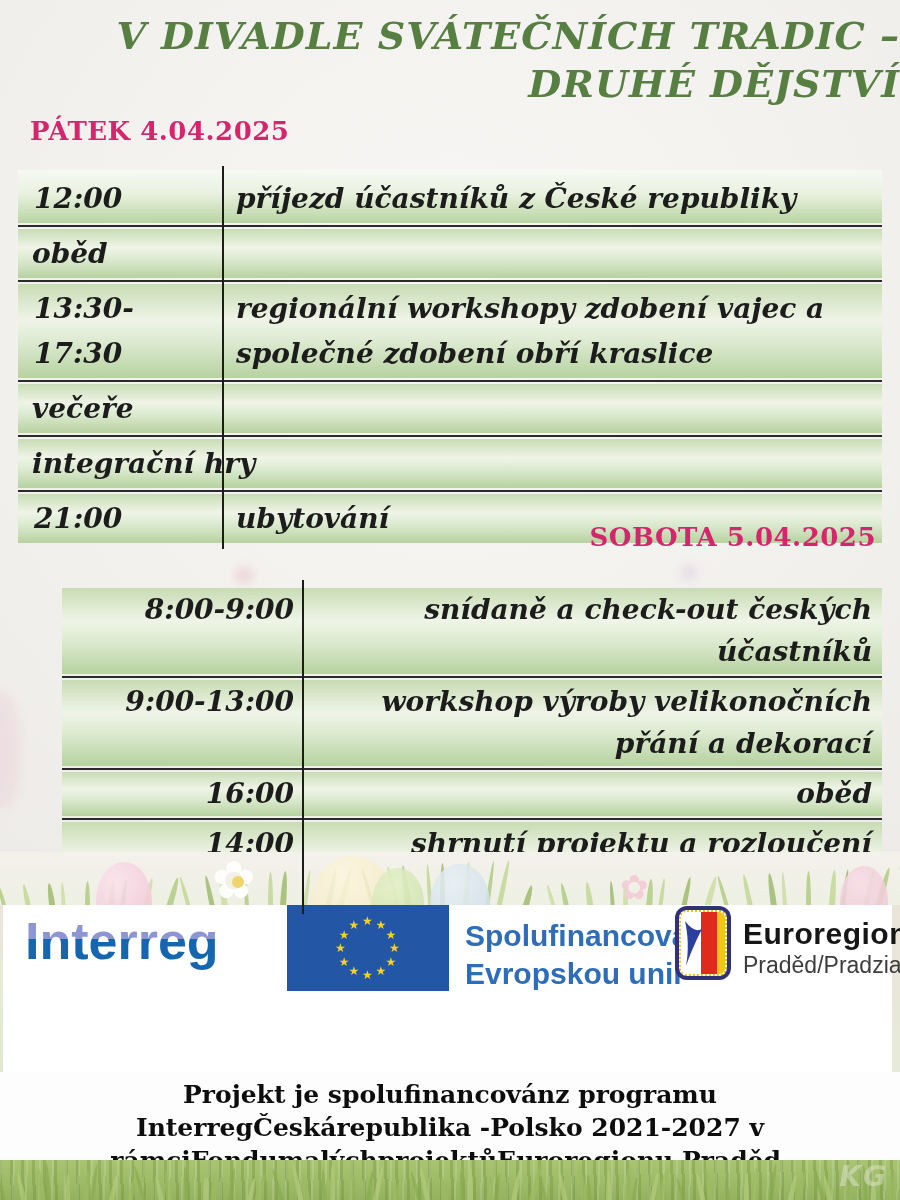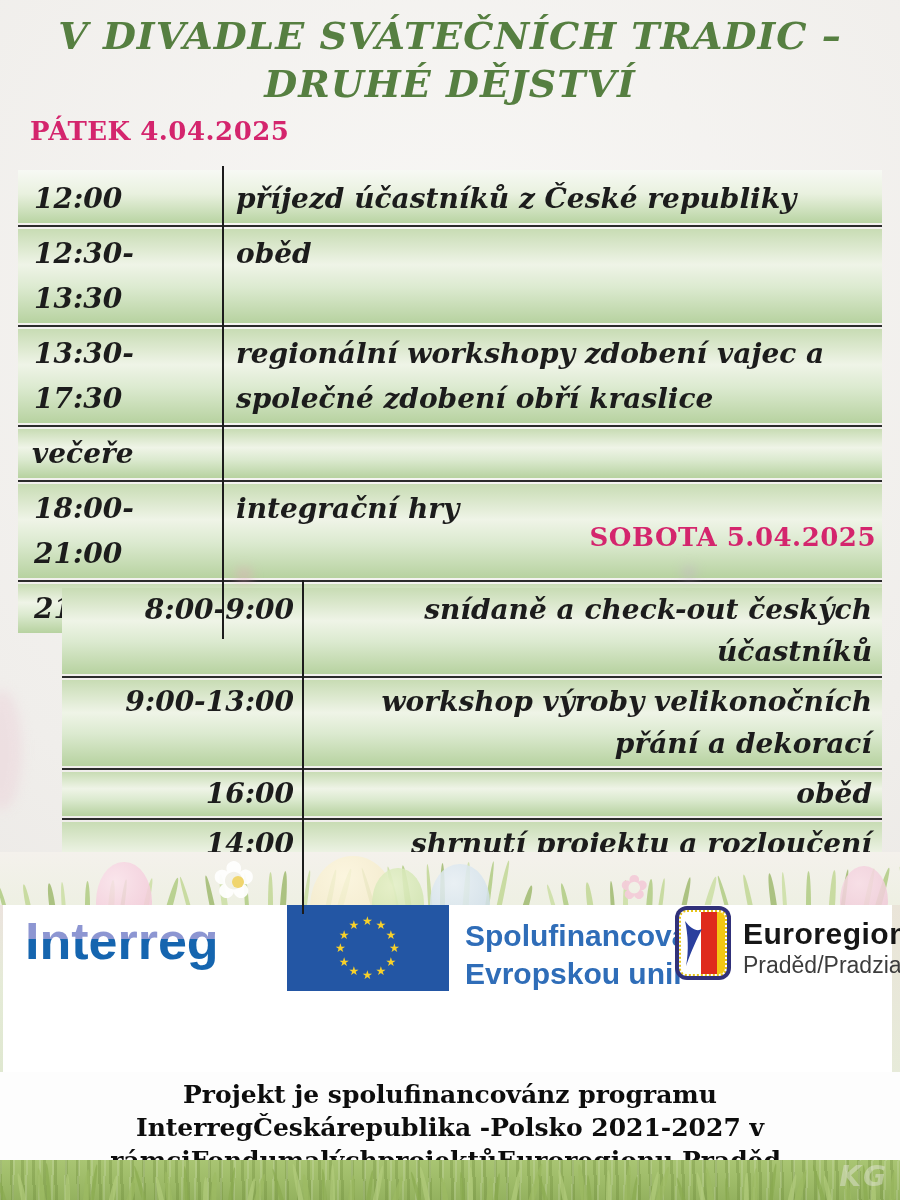--- a/index.html
+++ b/index.html
@@ -6,21 +6,21 @@
   .page{
     position:relative;
     width:900px;height:1200px;
     overflow:hidden;
     font-family:"DejaVu Serif",serif;
     background:radial-gradient(120% 90% at 50% 25%, #f8f7f5 0%, #f0eeeb 55%, #e6e3df 100%);
   }
   
   .title{
     position:absolute;left:0;right:0;top:12px;margin:0;
-    text-align:center;
+    text-align:right;
     font-style:italic;font-weight:bold;font-size:38px;line-height:48px;
     color:var(--title-green,#567f41);
     letter-spacing:1px;
   }
   .day-heading{
     position:absolute;
     font-weight:bold;font-size:26px;
     color:var(--heading-pink,#d4256d);
     letter-spacing:.5px;
   }
@@ -129,35 +129,33 @@
 
   <div class="schedule table1">
     <div class="divider"></div>
     <div class="rows" id="friday-rows">
         <div class="t-row">
           <div class="t-time">12:00</div>
           <div class="t-act">příjezd účastníků z České republiky</div>
         </div>
         <div class="t-sep"></div>
         <div class="t-row">
-          <div class="t-time">12:30-13:30</div>
           <div class="t-act">oběd</div>
         </div>
         <div class="t-sep"></div>
         <div class="t-row">
           <div class="t-time">13:30-17:30</div>
           <div class="t-act">regionální workshopy zdobení vajec a společné zdobení obří kraslice</div>
         </div>
         <div class="t-sep"></div>
         <div class="t-row">
           <div class="t-act">večeře</div>
         </div>
         <div class="t-sep"></div>
         <div class="t-row">
-          <div class="t-time">18:00-21:00</div>
           <div class="t-act">integrační hry</div>
         </div>
         <div class="t-sep"></div>
         <div class="t-row">
           <div class="t-time">21:00</div>
           <div class="t-act">ubytování</div>
         </div>
       </div>
   </div>
 

